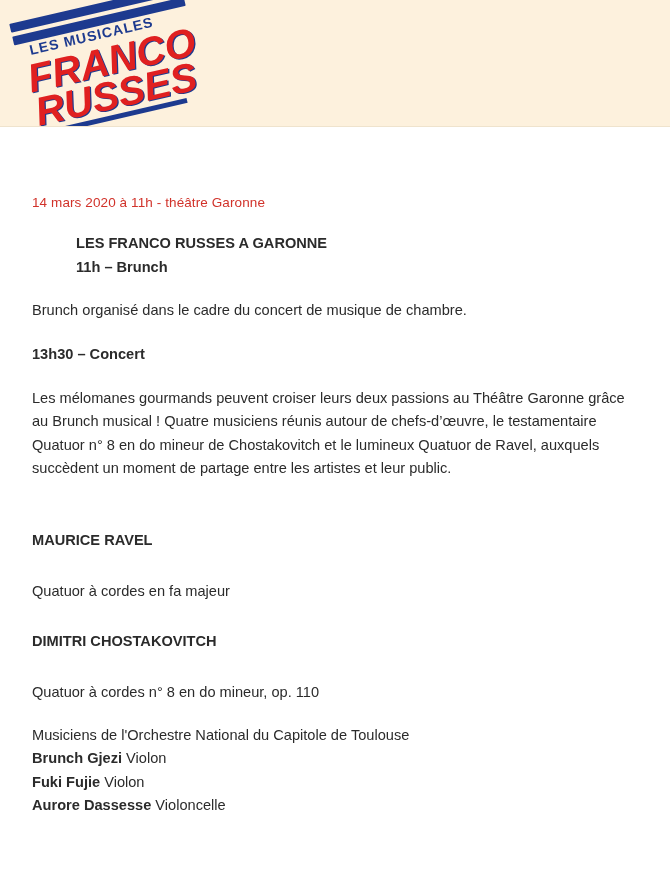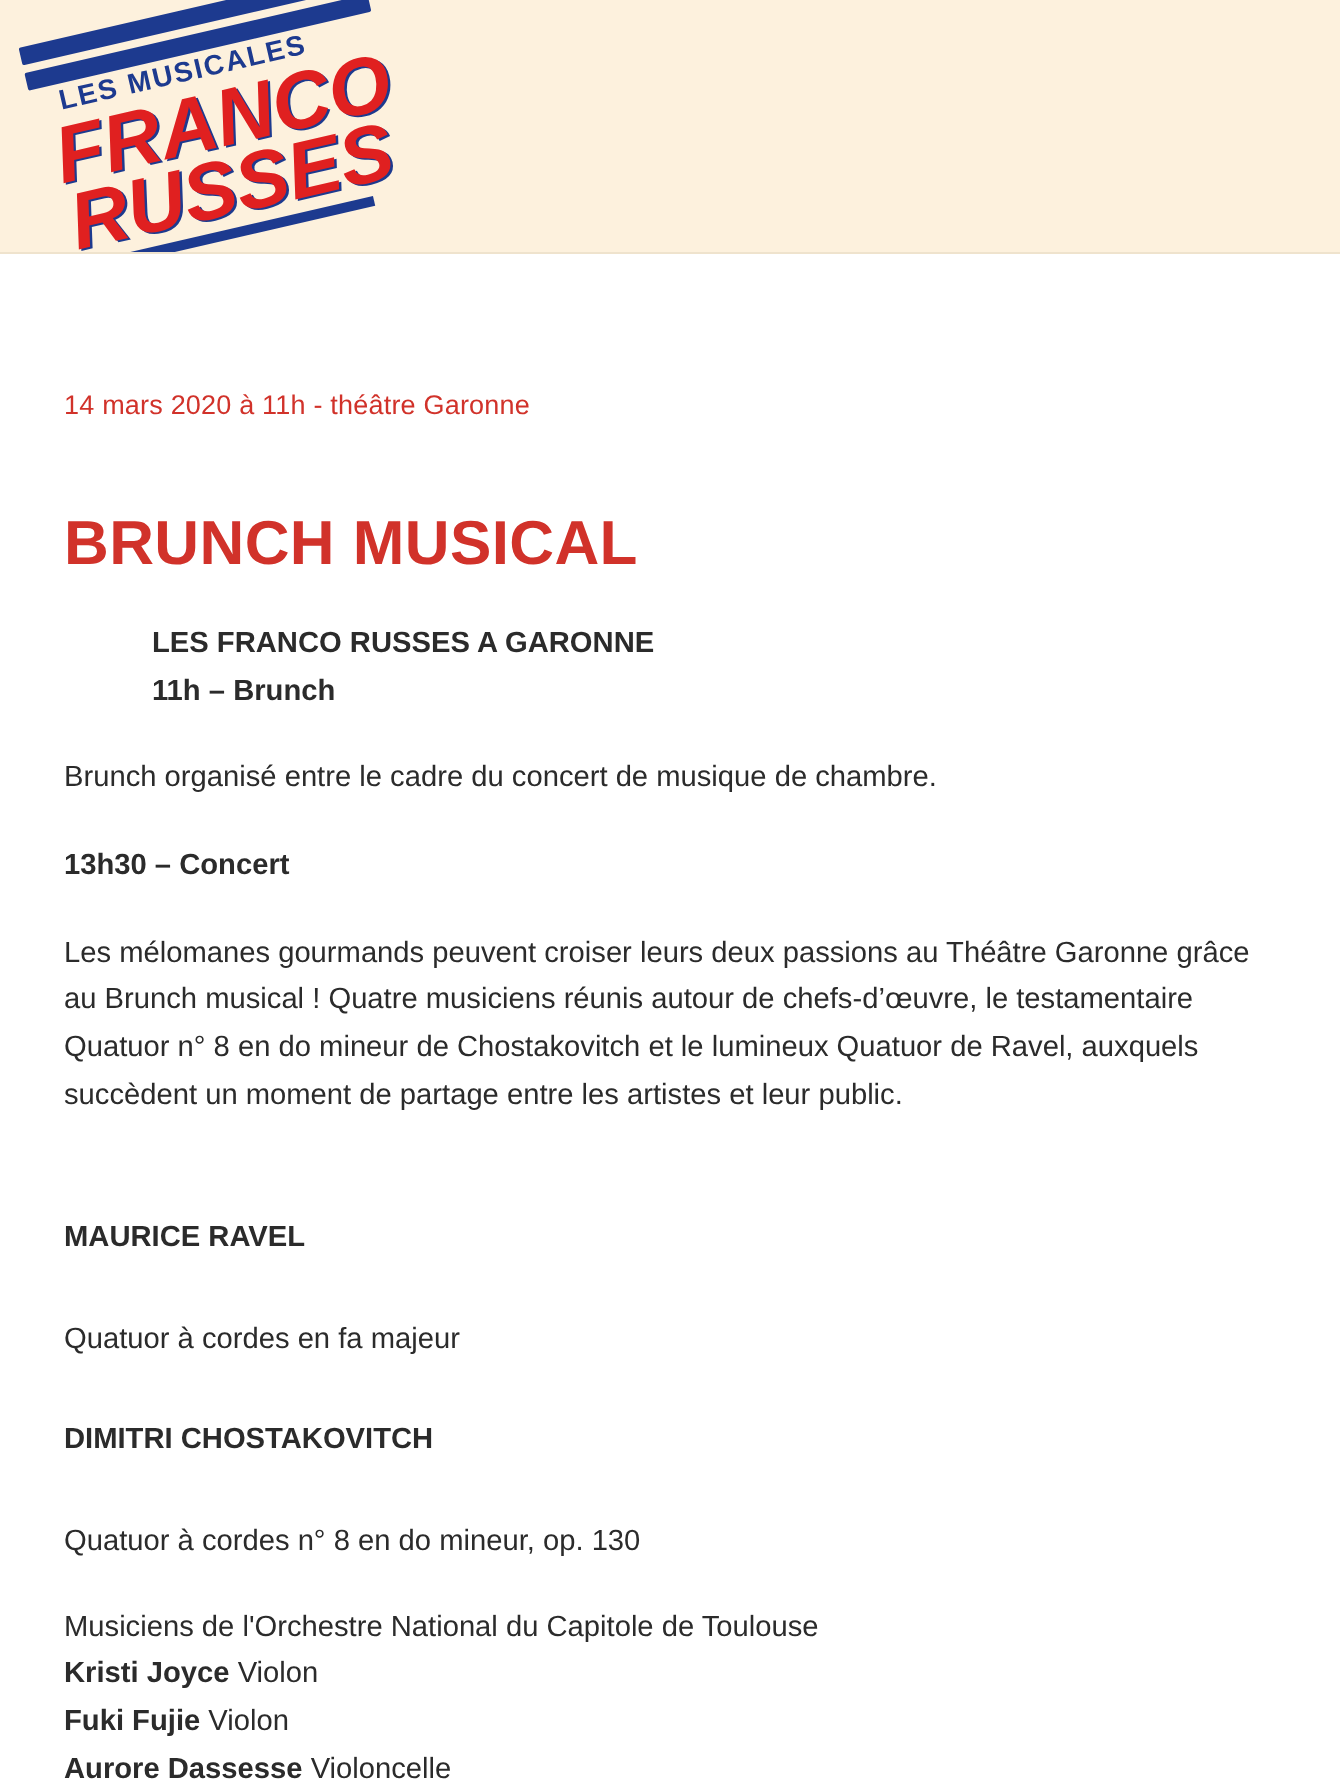--- a/index.html
+++ b/index.html
@@ -160,55 +160,54 @@
       <div class="logo-word russes">RUSSES</div>
       <div class="logo-underline"></div>
     </div>
   </div>
 </div>
 
 <div class="content">
 
   <div class="event-meta">14 mars 2020 à 11h - théâtre Garonne</div>
 
-  <h1 class="page-title">BRUNCH MUSICAL</h1>
 
   <div class="block">
     <p class="bold">LES FRANCO RUSSES A GARONNE</p>
     <p class="bold">11h – Brunch</p>
   </div>
 
   <div class="spacer-md"></div>
 
-  <p>Brunch organisé entre le cadre du concert de musique de chambre.</p>
+  <p>Brunch organisé dans le cadre du concert de musique de chambre.</p>
 
   <div class="spacer-md"></div>
 
   <p class="bold">13h30 – Concert</p>
 
   <div class="spacer-md"></div>
 
   <p>Les mélomanes gourmands peuvent croiser leurs deux passions au Théâtre Garonne grâce au Brunch musical ! Quatre musiciens réunis autour de chefs-d’œuvre, le testamentaire Quatuor n° 8 en do mineur de Chostakovitch et le lumineux Quatuor de Ravel, auxquels succèdent un moment de partage entre les artistes et leur public.</p>
 
   <div class="spacer-md"></div>
 
   <div>
     <p class="program-line bold">MAURICE RAVEL</p>
     <p class="program-line">Quatuor à cordes en fa majeur</p>
     <p class="program-line bold">DIMITRI CHOSTAKOVITCH</p>
-    <p class="program-line">Quatuor à cordes n° 8 en do mineur, op. 130</p>
+    <p class="program-line">Quatuor à cordes n° 8 en do mineur, op. 110</p>
   </div>
 
   <div class="spacer-md"></div>
 
   <p>Musiciens de l'Orchestre National du Capitole de Toulouse</p>
 
   <div>
     <p class="musicians-line">
-      <span class="name">Kristi Joyce</span>
+      <span class="name">Brunch Gjezi</span>
       <span>Violon</span>
     </p>
     <p class="musicians-line">
       <span class="name">Fuki Fujie</span>
       <span>Violon</span>
     </p>
     <p class="musicians-line">
       <span class="name">Aurore Dassesse</span>
       <span>Violoncelle</span>
     </p>

